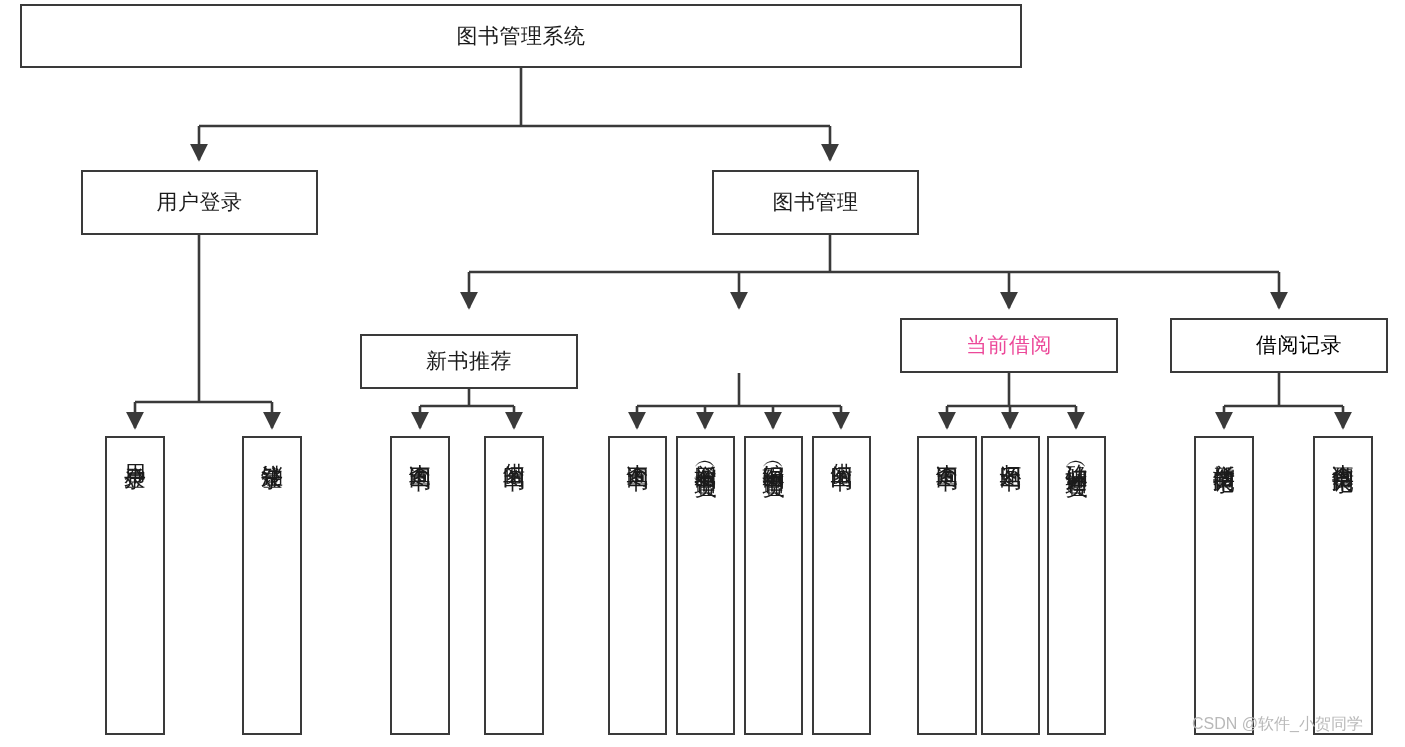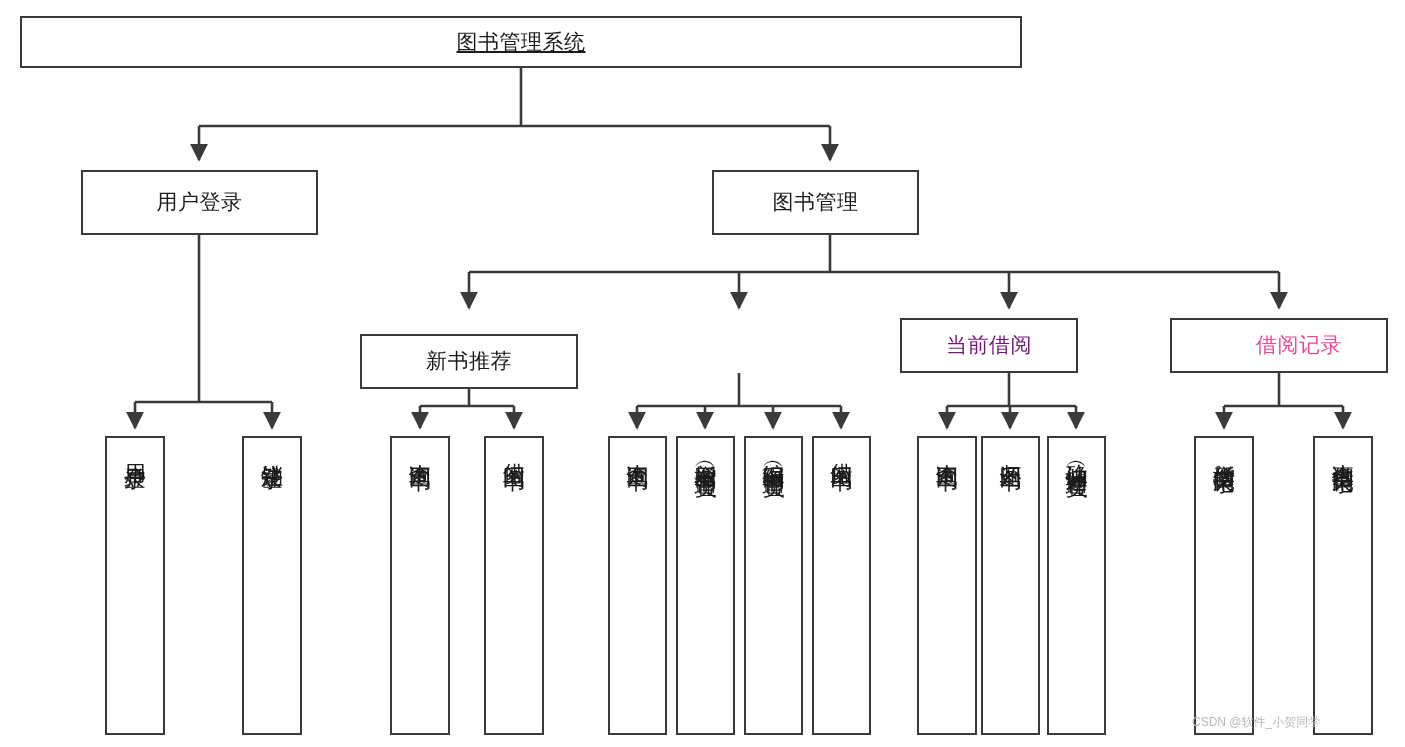--- a/index.html
+++ b/index.html
@@ -52,21 +52,21 @@
   .node.vert .lbl {
     writing-mode: vertical-rl;
     text-orientation: upright;
     font-size: 22px;
     letter-spacing: 2px;
     line-height: 1;
   }
   .watermark {
     position: absolute;
     color: #b9b9b9;
-    font-size: 12px;
+    font-size: 16px;
     white-space: nowrap;
     z-index: 3;
     font-family: "Liberation Sans", "DejaVu Sans", sans-serif;
   }
 </style>
 </head>
 <body>
 
 <div id="canvas" style="background: rgb(255, 255, 255);">
 
@@ -113,38 +113,38 @@
       <path d="M 1010 406 L 1010 428" marker-end="url(#arrow)"></path>
       <path d="M 1076 406 L 1076 428" marker-end="url(#arrow)"></path>
 
       <path d="M 1279 373 L 1279 406"></path>
       <path d="M 1224 406 L 1343 406"></path>
       <path d="M 1224 406 L 1224 428" marker-end="url(#arrow)"></path>
       <path d="M 1343 406 L 1343 428" marker-end="url(#arrow)"></path>
     </g>
   </svg>
 
-  <div class="node horiz" style="left: 20px; top: 16px; width: 1002px; height: 52px; border-color: rgb(58, 58, 58); color: rgb(27, 27, 27); text-decoration: underline;">
+  <div class="node horiz" style="left: 20px; top: 4px; width: 1002px; height: 64px; border-color: rgb(58, 58, 58); color: rgb(27, 27, 27);">
     <span class="lbl">图书管理系统</span>
   </div>
 
   <div class="node horiz" style="left: 81px; top: 170px; width: 237px; height: 65px; border-color: rgb(58, 58, 58); color: rgb(27, 27, 27);">
     <span class="lbl">用户登录</span>
   </div>
   <div class="node horiz" style="left: 712px; top: 170px; width: 207px; height: 65px; border-color: rgb(58, 58, 58); color: rgb(27, 27, 27);">
     <span class="lbl">图书管理</span>
   </div>
 
   <div class="node horiz" style="left: 360px; top: 334px; width: 218px; height: 55px; border-color: rgb(58, 58, 58); color: rgb(27, 27, 27);">
     <span class="lbl">新书推荐</span>
   </div>
-  <div class="node horiz" style="left: 900px; top: 318px; width: 178px; height: 55px; border-color: rgb(58, 58, 58); color: #701a75; align-items: center;">
+  <div class="node horiz" style="left: 900px; top: 318px; width: 218px; height: 55px; border-color: rgb(58, 58, 58); color: #ec4899; align-items: center;">
     <span class="lbl">当前借阅</span>
   </div>
-  <div class="node horiz" style="left: 1170px; top: 318px; width: 218px; height: 55px; border-color: rgb(58, 58, 58); color: #ec4899; padding-left: 40px;">
+  <div class="node horiz" style="left: 1170px; top: 318px; width: 218px; height: 55px; border-color: rgb(58, 58, 58); color: #000000; padding-left: 40px;">
     <span class="lbl">借阅记录</span>
   </div>
 
   <div class="node vert" style="left: 105px; top: 436px; width: 60px; height: 299px; border-color: rgb(58, 58, 58); color: rgb(27, 27, 27);">
     <span class="lbl">用户登录</span>
   </div>
   <div class="node vert" style="left: 242px; top: 436px; width: 60px; height: 299px; border-color: rgb(58, 58, 58); color: rgb(27, 27, 27);">
     <span class="lbl">注销登录</span>
   </div>
   <div class="node vert" style="left: 390px; top: 436px; width: 60px; height: 299px; border-color: rgb(58, 58, 58); color: rgb(27, 27, 27);">

